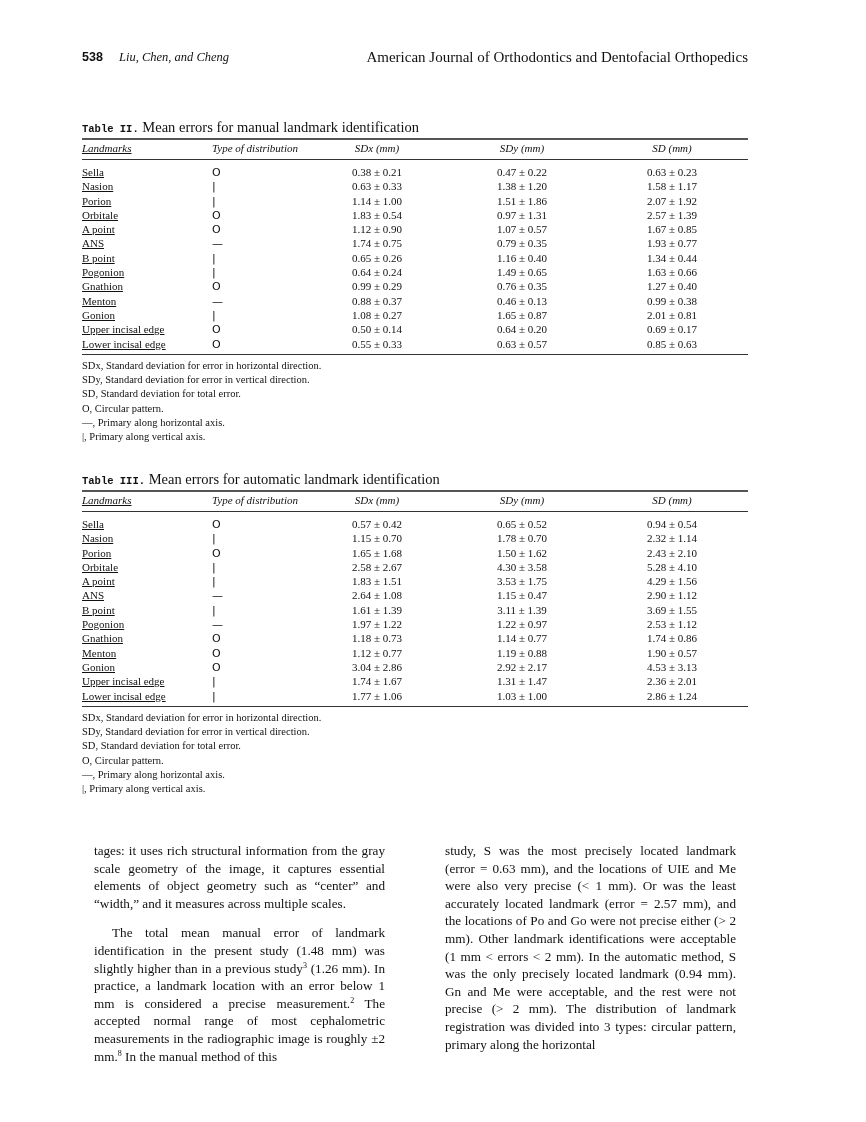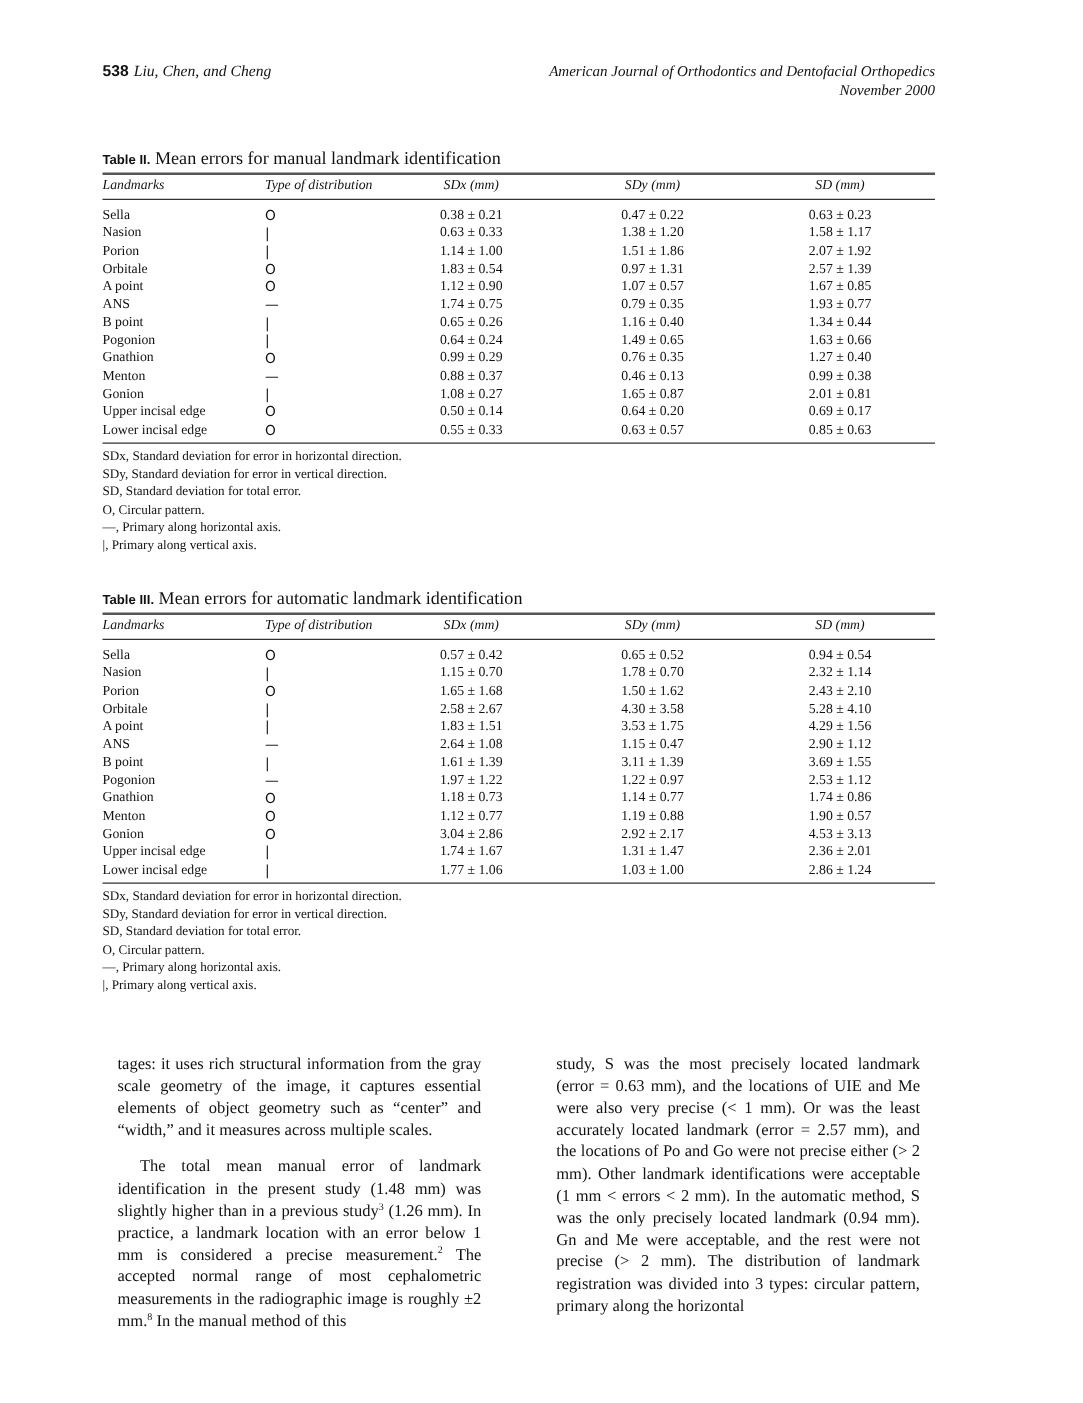--- a/index.html
+++ b/index.html
@@ -1,31 +1,31 @@
 <!DOCTYPE html>
 <html><head>
 <meta charset="utf-8">
 <style>
   html, body { margin:0; padding:0; background:#fff; }
   body { width:866px; height:1122px; position:relative; overflow:hidden; color:#111; font-family:"Liberation Serif", serif; }
   .page { position:absolute; left:82px; top:0; width:666px; }
   .running-head { position:absolute; top:50px; left:0; width:666px; height:34px; }
   .rh-left { position:absolute; left:0; top:0; font-size:12.5px; font-style:italic; }
-  .rh-left .pnum { font-family:"Liberation Sans", sans-serif; font-weight:bold; font-style:normal; font-size:12.5px; margin-right:1px; }
-  .rh-right { position:absolute; right:0; top:0; text-align:right; font-size:12px; font-style:italic; line-height:15px; }
+  .rh-left .pnum { font-family:"Liberation Sans", sans-serif; font-weight:bold; font-style:normal; font-size:12.5px; margin-right:13px; }
+  .rh-right { position:absolute; right:0; top:0; text-align:center; font-size:15px; line-height:15px; }
 
   .tbl { position:absolute; left:0; width:666px; }
   .tbl-caption { font-size:14.5px; line-height:18px; height:18px; white-space:nowrap; }
-  .tbl-caption .lab { font-family:Liberation Sans, sans-serif; font-weight:bold; font-size:10.5px; }
+  .tbl-caption .lab { font-family:Liberation Mono, monospace; font-weight:bold; font-size:10.5px; }
   .rule-top { border-top:2px solid #555; margin-top:2px; }
   .rule-mid { border-top:1.5px solid #333; }
   .rule-bot { border-top:1.5px solid #333; }
   .hdr { height:19px; position:relative; font-size:11px; font-style:italic; }
   .hdr span, .row span { position:absolute; top:2px; white-space:nowrap; }
-  .c0 { left:0; }
+  .c0 { left:0;text-decoration:underline; }
   .c1 { left:130px; width:140px; text-align:left; }
   .c2 { left:225px; width:140px; text-align:center; }
   .c3 { left:355px; width:170px; text-align:center; }
   .c4 { left:505px; width:170px; text-align:center; }
   .body-rows { padding-top:6px; padding-bottom:2px; }
   .row { height:14.3px; position:relative; font-size:11px; }
   .row span { top:0; }
   .sym { font-family:"DejaVu Sans", sans-serif; font-size:11px; }
   .notes { padding-top:4px; font-size:10.5px; line-height:14.3px; }
 
@@ -42,21 +42,20 @@
 
 <div class="page">
 
   <div class="running-head">
     <div class="rh-left">
       <span class="pnum">538</span>
       <span>Liu, Chen, and Cheng</span>
     </div>
     <div class="rh-right">
       <div>American Journal of Orthodontics and Dentofacial Orthopedics</div>
-      <div>November 2000</div>
     </div>
   </div>
 
   <div class="tbl" style="top:118px;">
     <div class="tbl-caption">
       <span class="lab">Table II.</span>
       <span>Mean errors for manual landmark identification</span>
     </div>
     <div class="rule-top"></div>
     <div class="hdr">

